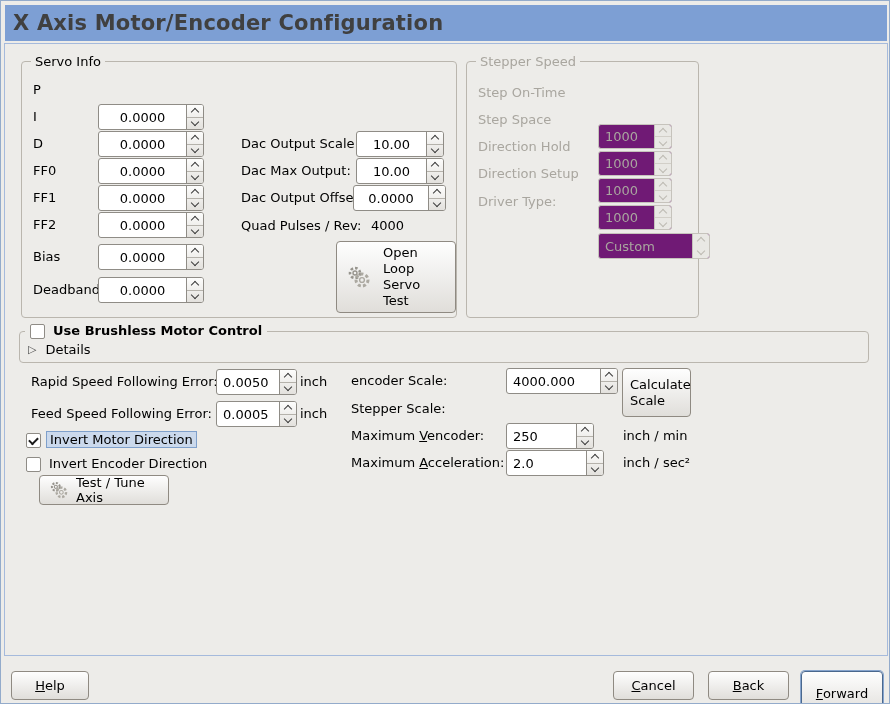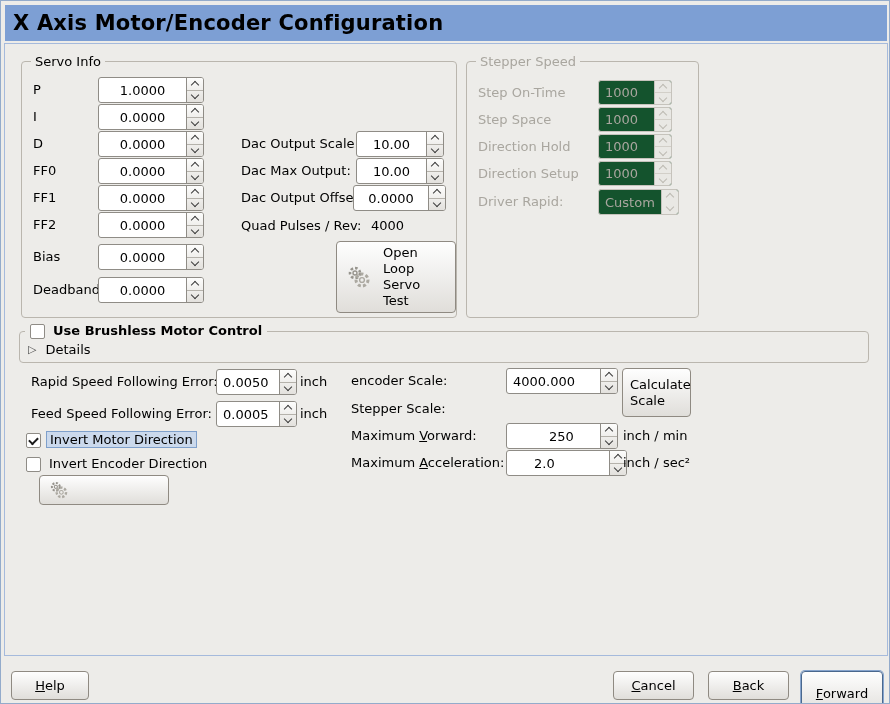--- a/index.html
+++ b/index.html
@@ -1,36 +1,36 @@
 <!DOCTYPE html>
 <html><head>
 <meta charset="utf-8">
 <style>
   html,body{margin:0;padding:0;background:#d6d6d6;font-family:"DejaVu Sans","Liberation Sans",sans-serif;}
   .window{position:relative;width:890px;height:704px;background:#EDECE9;border:1px solid #93ABCB;box-sizing:border-box;overflow:hidden;}
   .titlebar{position:absolute;left:4px;top:4px;width:882px;height:36px;background:#7D9FD4;display:flex;align-items:center;}
-  .titlebar .t{color:#000000;font-size:21px;font-weight:bold;padding-left:8px;letter-spacing:0.2px;}
+  .titlebar .t{color:#404040;font-size:21px;font-weight:bold;padding-left:8px;letter-spacing:0.2px;}
   .panel{position:absolute;left:3px;top:42px;width:884px;height:613px;background:#EDECE9;border:1px solid #A5BADC;box-sizing:border-box;}
 
   .frame{position:absolute;border:1px solid #BAB6AE;border-radius:4px;box-sizing:border-box;}
   .legend{position:absolute;font-size:13px;background:#EDECE9;padding:0 4px;white-space:nowrap;}
   .lbl{position:absolute;font-size:13px;line-height:16px;white-space:nowrap;color:#000;}
   .lbl.dis{color:#A9A69F;}
   .lbl.b{font-weight:bold;}
 
   .spin{position:absolute;display:flex;background:#FFFFFF;border:1px solid #8F8C86;border-radius:3px;box-sizing:border-box;overflow:hidden;}
   .spin .val{flex:1;font-size:13px;display:flex;align-items:center;padding:0 6px;color:#000;white-space:nowrap;}
   .spin.center .val{justify-content:center;padding:0 2px;}
   .spin .btns{width:16px;border-left:1px solid #8F8C86;background:linear-gradient(#FDFDFC,#E3E1DD);display:flex;flex-direction:column;flex:none;}
   .spin .btns .bb{flex:1;display:flex;align-items:center;justify-content:center;}
   .spin .btns .bb + .bb{border-top:1px solid #B5B2AB;}
   .chev{display:block;width:5px;height:5px;border-left:1.6px solid #3C3C3C;border-top:1.6px solid #3C3C3C;}
   .chev.up{transform:rotate(45deg);margin-top:2px;}
   .chev.down{transform:rotate(225deg);margin-bottom:2px;}
-  .spin.dis{background:#14532d;border-color:#C6C3BC;}
+  .spin.dis{background:#701a75;border-color:#C6C3BC;margin-top:44px;}
   .spin.dis .val{color:#A9A69F;}
   .spin.dis .btns{background:#E9E8E4;border-left-color:#C6C3BC;}
   .spin.dis .btns .bb + .bb{border-top-color:#D2CFC8;}
   .spin.dis .chev{border-color:#BDBAB2;}
   .combo .btns .bb + .bb{border-top:none;}
 
   .cb{position:absolute;width:15px;height:15px;background:#FFFFFF;border:1px solid #8F8C86;border-radius:2px;box-sizing:border-box;}
   .cb.checked::before{content:"";position:absolute;left:2px;top:3px;width:7px;height:4px;border-left:2px solid #1a1a1a;border-bottom:2px solid #1a1a1a;transform:rotate(-45deg);}
   .hl{background:#CBD9EC;border:1px solid #7FA0CB;border-radius:0;padding:0 3px;margin:-1px -3px;}
 
@@ -50,31 +50,20 @@
   <div class="titlebar">
     <span class="t">X Axis Motor/Encoder Configuration</span>
   </div>
 
   <div class="panel"></div>
 
   <div class="frame" style="left:20px;top:60px;width:436px;height:257px;"></div>
   <span class="legend" style="left:30px;top:53px;">Servo Info</span>
 
   <span class="lbl" style="left:32px;top:81px;">P</span>
-  <div class="spin center" style="left:97px;top:76px;width:106px;height:26px;">
-    <div class="val">1.0000</div>
-    <div class="btns">
-        <div class="bb">
-          <i class="chev up"></i>
-        </div>
-        <div class="bb">
-          <i class="chev down"></i>
-        </div>
-      </div>
-  </div>
 
   <span class="lbl" style="left:32px;top:108px;">I</span>
   <div class="spin center" style="left:97px;top:103px;width:106px;height:26px;">
     <div class="val">0.0000</div>
     <div class="btns">
         <div class="bb">
           <i class="chev up"></i>
         </div>
         <div class="bb">
           <i class="chev down"></i>
@@ -265,22 +254,22 @@
     <div class="btns">
         <div class="bb">
           <i class="chev up"></i>
         </div>
         <div class="bb">
           <i class="chev down"></i>
         </div>
       </div>
   </div>
 
-  <span class="lbl dis" style="left:477px;top:193px;">Driver Rapid:</span>
-  <div class="spin dis combo" style="left:597px;top:188px;width:81px;height:26px;">
+  <span class="lbl dis" style="left:477px;top:193px;">Driver Type:</span>
+  <div class="spin dis combo" style="left:597px;top:188px;width:112px;height:26px;">
     <div class="val">Custom</div>
     <div class="btns">
         <div class="bb">
           <i class="chev up"></i>
         </div>
         <div class="bb">
           <i class="chev down"></i>
         </div>
       </div>
   </div>
@@ -331,20 +320,21 @@
 
   <div class="btn" style="left:38px;top:474px;width:130px;height:30px;justify-content:flex-start;padding:0 8px;gap:6px;">
     <svg class="gear" width="22" height="22" viewBox="0 0 28 28">
       <g fill="none">
         <circle cx="10" cy="10" r="5" stroke="#97948D" stroke-width="2.6" stroke-dasharray="2.6 2"></circle>
         <circle cx="10" cy="10" r="2" stroke="#97948D" stroke-width="1.4"></circle>
         <circle cx="17" cy="17" r="6" stroke="#ACA9A1" stroke-width="3" stroke-dasharray="3 2.2"></circle>
         <circle cx="17" cy="17" r="2.4" stroke="#ACA9A1" stroke-width="1.4"></circle>
       </g>
     </svg>
+    <span>Test / Tune Axis</span>
   </div>
 
   <span class="lbl" style="left:350px;top:372px;">encoder Scale:</span>
   <div class="spin" style="left:505px;top:367px;width:112px;height:26px;">
     <div class="val">4000.000</div>
     <div class="btns">
         <div class="bb">
           <i class="chev up"></i>
         </div>
         <div class="bb">
@@ -352,36 +342,36 @@
         </div>
       </div>
   </div>
   <div class="btn" style="left:621px;top:367px;width:69px;height:49px;justify-content:flex-start;padding:0 7px;">
     <span class="ml">Calculate
 Scale</span>
   </div>
 
   <span class="lbl" style="left:350px;top:400px;">Stepper Scale:</span>
 
-  <span class="lbl" style="left:350px;top:427px;"><span>Maximum </span><span class="u" style="text-decoration:underline;">V</span><span>orward:</span></span>
-  <div class="spin" style="left:505px;top:422px;width:112px;height:26px;padding-left:36px;">
+  <span class="lbl" style="left:350px;top:427px;"><span>Maximum </span><span class="u" style="text-decoration:underline;">V</span><span>encoder:</span></span>
+  <div class="spin" style="left:505px;top:422px;width:88px;height:26px;">
     <div class="val">250</div>
     <div class="btns">
         <div class="bb">
           <i class="chev up"></i>
         </div>
         <div class="bb">
           <i class="chev down"></i>
         </div>
       </div>
   </div>
   <span class="unit" style="left:622px;top:427px;">inch / min</span>
 
   <span class="lbl" style="left:350px;top:454px;"><span>Maximum </span><span class="u" style="text-decoration:underline;">A</span><span>cceleration:</span></span>
-  <div class="spin" style="left:505px;top:449px;width:121px;height:26px;padding-left:21px;">
+  <div class="spin" style="left:505px;top:449px;width:98px;height:26px;">
     <div class="val">2.0</div>
     <div class="btns">
         <div class="bb">
           <i class="chev up"></i>
         </div>
         <div class="bb">
           <i class="chev down"></i>
         </div>
       </div>
   </div>

